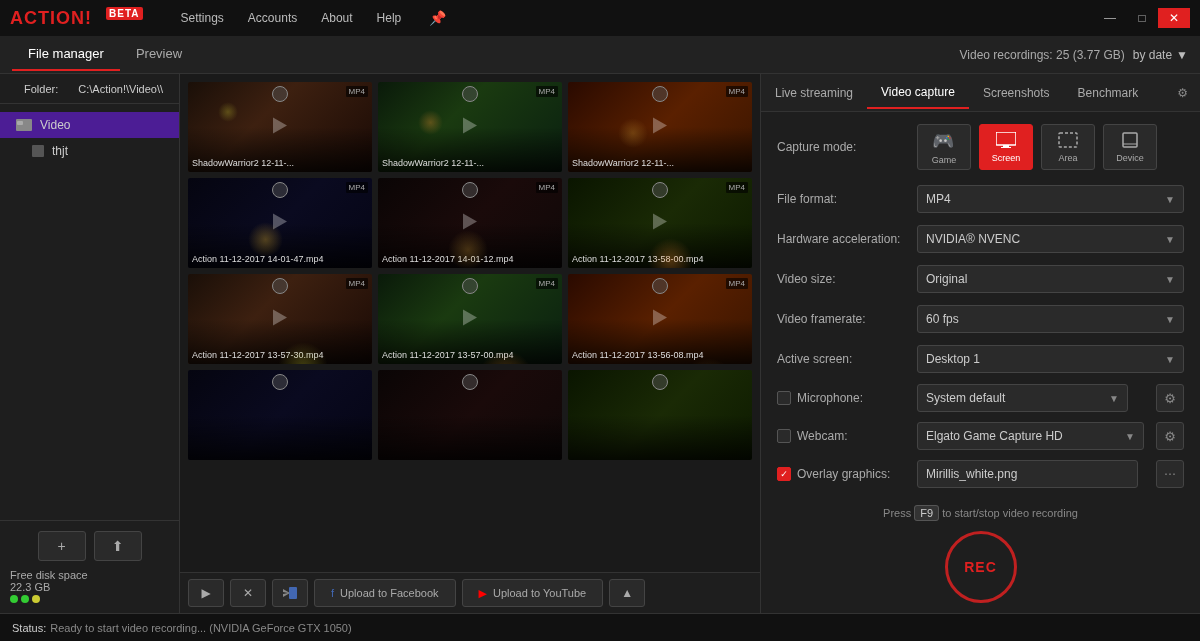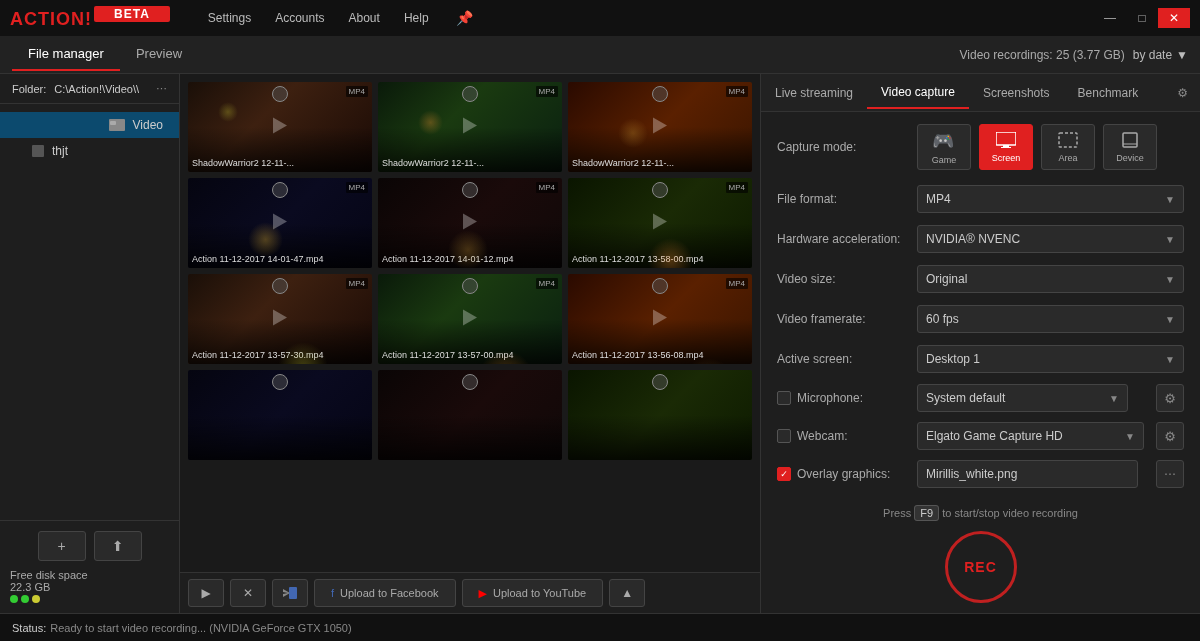--- a/index.html
+++ b/index.html
@@ -34,24 +34,24 @@
     .logo-text {
       color: #fff;
       font-size: 18px;
       font-weight: 900;
       letter-spacing: 1px;
     }
     .logo-text span { color: #e02020; }
     .beta-badge {
       background: #e02020;
       color: #fff;
-      font-size: 12px;
-      padding: 1px 20px;
+      font-size: 10px;
+      padding: 1px 3px;
       border-radius: 2px;
-      margin-left: 2px;
+      margin-left: 14px;
       vertical-align: super;
     }
     #nav-menu {
       display: flex;
       align-items: flex-end;
       gap: 24px;
       margin-left: 30px;
     }
     .nav-item {
       color: #bbb;
@@ -117,24 +117,24 @@
 
     
     #sidebar {
       width: 180px;
       background: #1e1e1e;
       border-right: 1px solid #333;
       display: flex;
       flex-direction: column;
     }
     #folder-bar {
-      padding: 8px 12px;
-      display: flex;
-      align-items: center;
-      gap: 8px;
+      padding: 8px 24px;
+      display: flex;
+      align-items: center;
+      gap: 20px;
       border-bottom: 1px solid #333;
       font-size: 11px;
     }
     #folder-path {
       color: #ccc;
       font-size: 11px;
     }
     #folder-options {
       margin-left: auto;
       cursor: pointer;
@@ -147,21 +147,21 @@
     }
     .folder-item {
       display: flex;
       align-items: center;
       gap: 8px;
       padding: 6px 16px;
       cursor: pointer;
       color: #ccc;
       font-size: 12px;
     }
-    .folder-item.active { background: #0c4a6e; justify-content: flex-end; }
+    .folder-item.active { background: #4c1d95; }
     .folder-icon {
       width: 16px;
       height: 12px;
       background: #888;
       border-radius: 1px;
       font-size: 10px;
       display: flex;
       align-items: center;
       justify-content: center;
       color: #fff;

